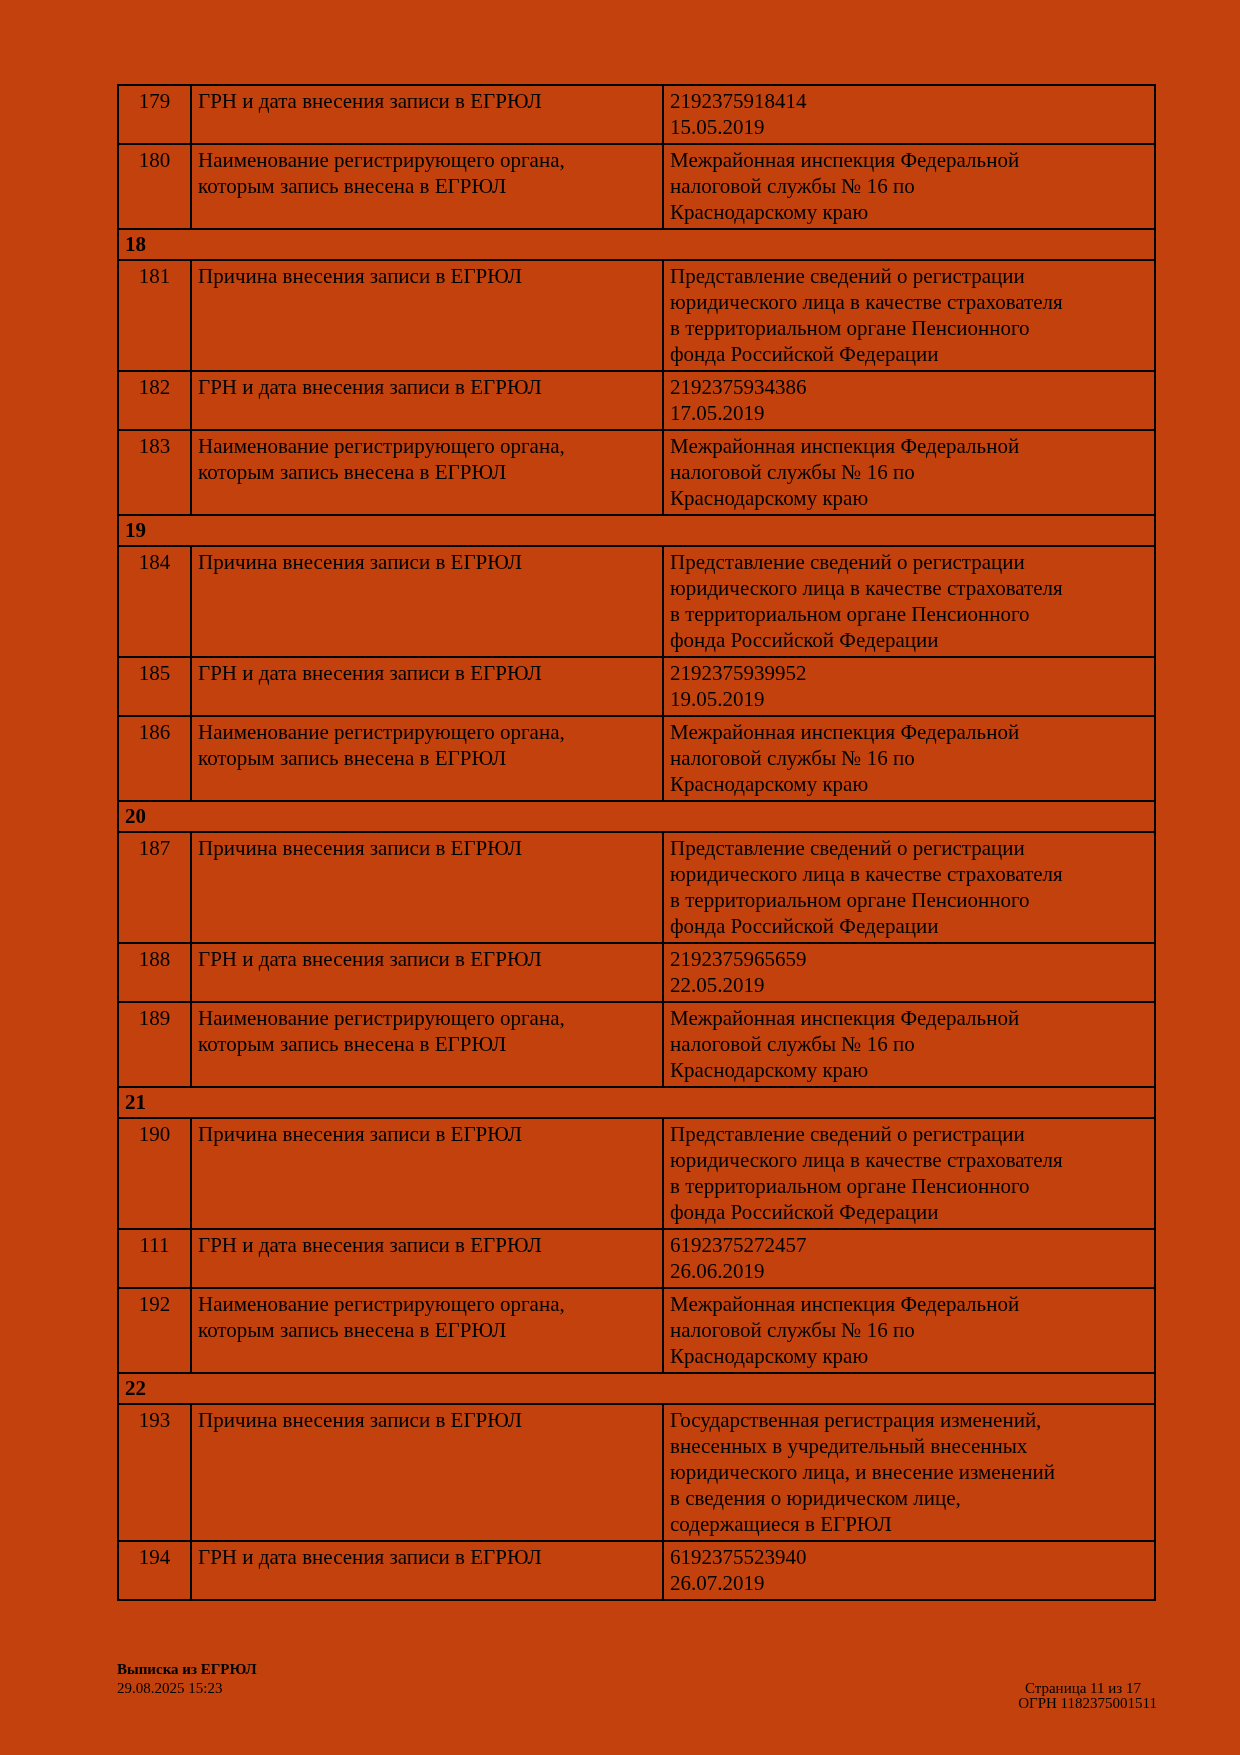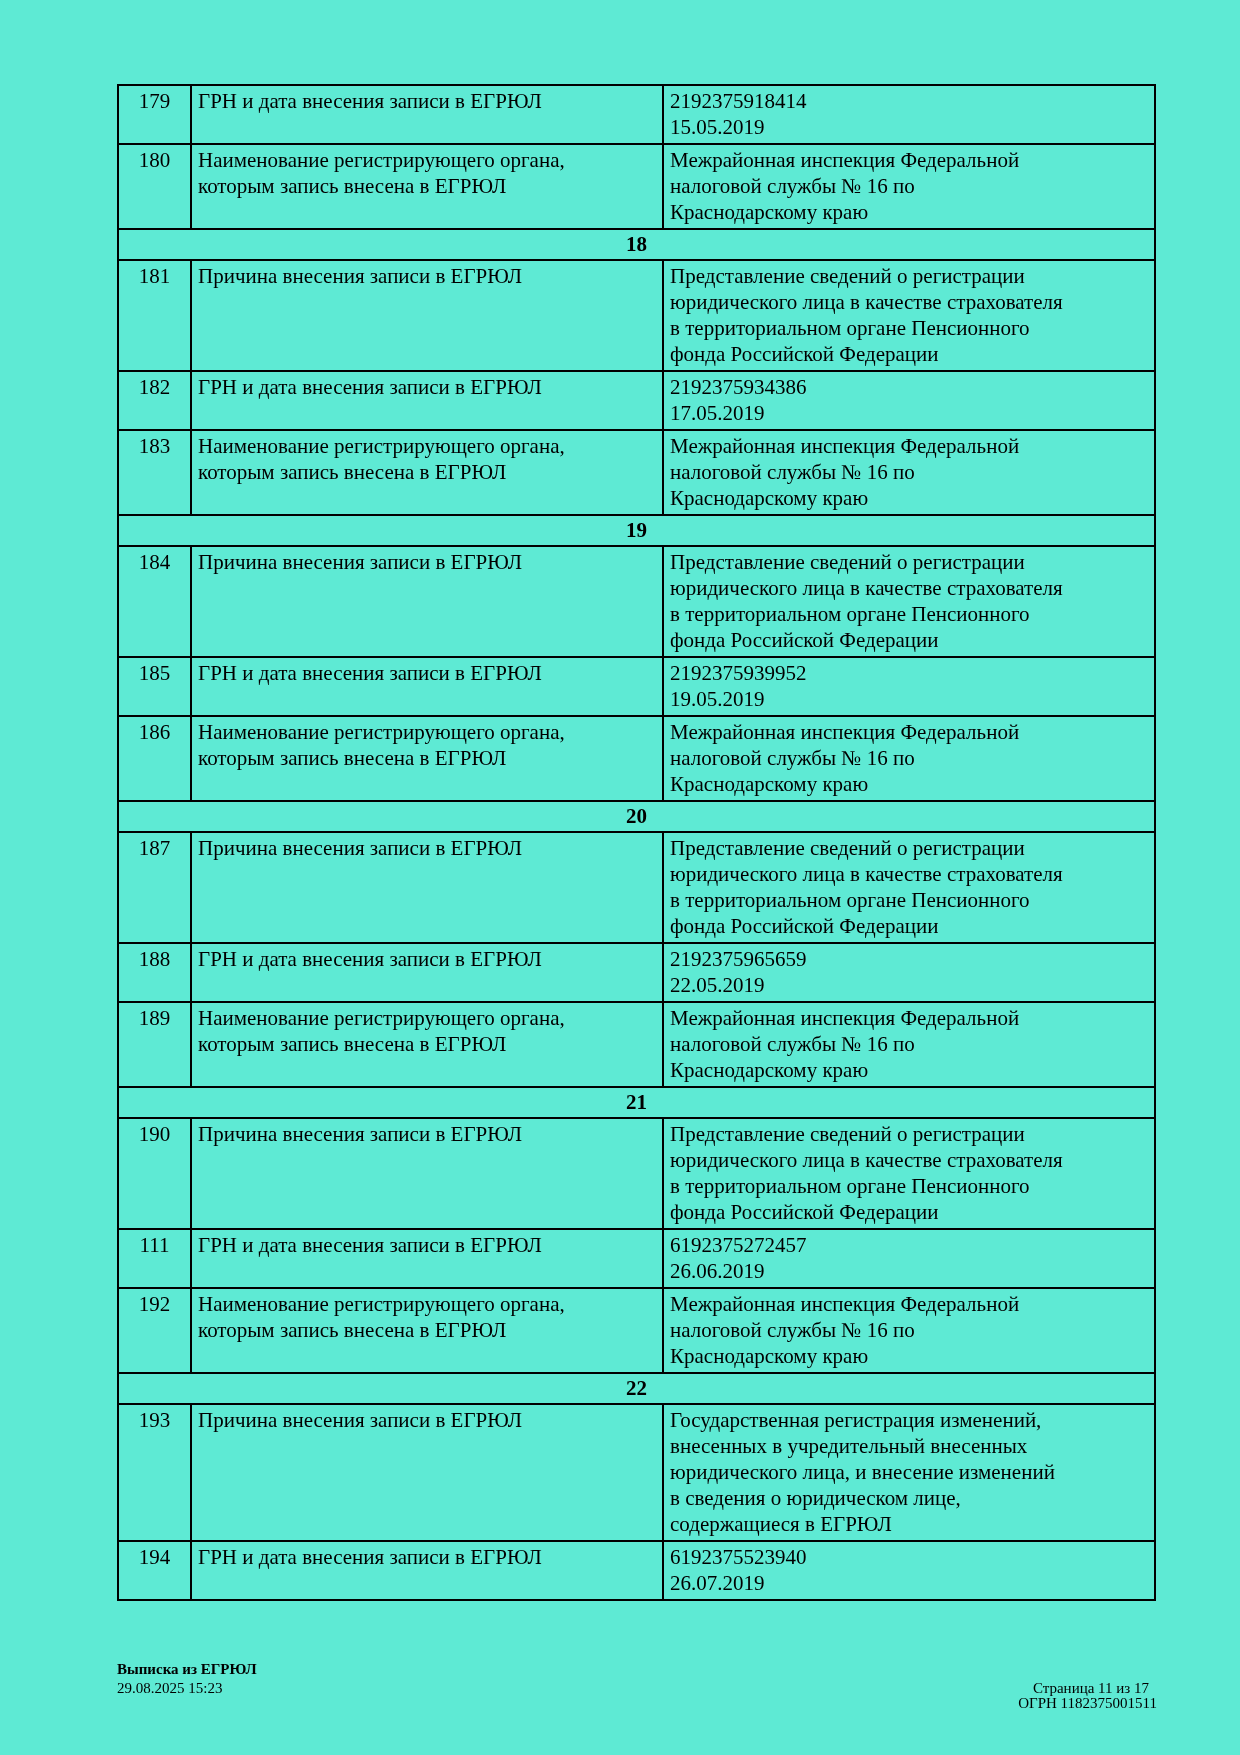--- a/index.html
+++ b/index.html
@@ -5,21 +5,21 @@
   * { margin: 0; padding: 0; box-sizing: border-box; }
   html, body { background: #ffffff; }
   body {
     width: 1240px; height: 1755px;
     font-family: "Liberation Serif", "DejaVu Serif", serif;
     color: #000000;
   }
   .page {
     position: relative;
     width: 1240px; height: 1755px;
-    background: #5eead4;
+    background: #c2410c;
     overflow: hidden;
   }
   .doc-table {
     position: absolute;
     left: 117px; top: 84px;
     width: 1037px;
     border-collapse: collapse;
     table-layout: fixed;
     font-size: 21px;
     line-height: 26px;
@@ -30,38 +30,37 @@
     padding: 2px 6px 3px 6px;
     white-space: pre-line;
   }
   col.c-num   { width: 73px;  }
   col.c-label { width: 472px; }
   col.c-value { width: 492px; }
   td.num-cell   { text-align: center; padding-left: 2px; padding-right: 2px; }
   td.label-cell { }
   td.value-cell { }
   td.section-cell {
-    text-align: center;
     font-weight: bold;
     white-space: normal;
     padding-top: 1px; padding-bottom: 2px;
   }
   .footer {
     position: absolute;
     left: 117px; top: 1660px;
     width: 1040px;
     font-size: 15px;
     line-height: 19px;
     font-family: Liberation Serif, serif;
   }
   .footer-title { font-weight: bold; }
   .footer-line2 { position: relative; height: 19px; }
   .footer-datetime { position: absolute; left: 0; top: 0; }
   .footer-center { position: absolute; left: 0; top: 15px; width: 100%; text-align: right; }
-  .footer-right { position: absolute; right: 8px; top: 0; }
+  .footer-right { position: absolute; right: 16px; top: 0; }
 </style>
 </head>
 <body>
 
 <div class="page">
 
   <table class="doc-table">
     <colgroup>
       <col class="c-num">
       <col class="c-label">

